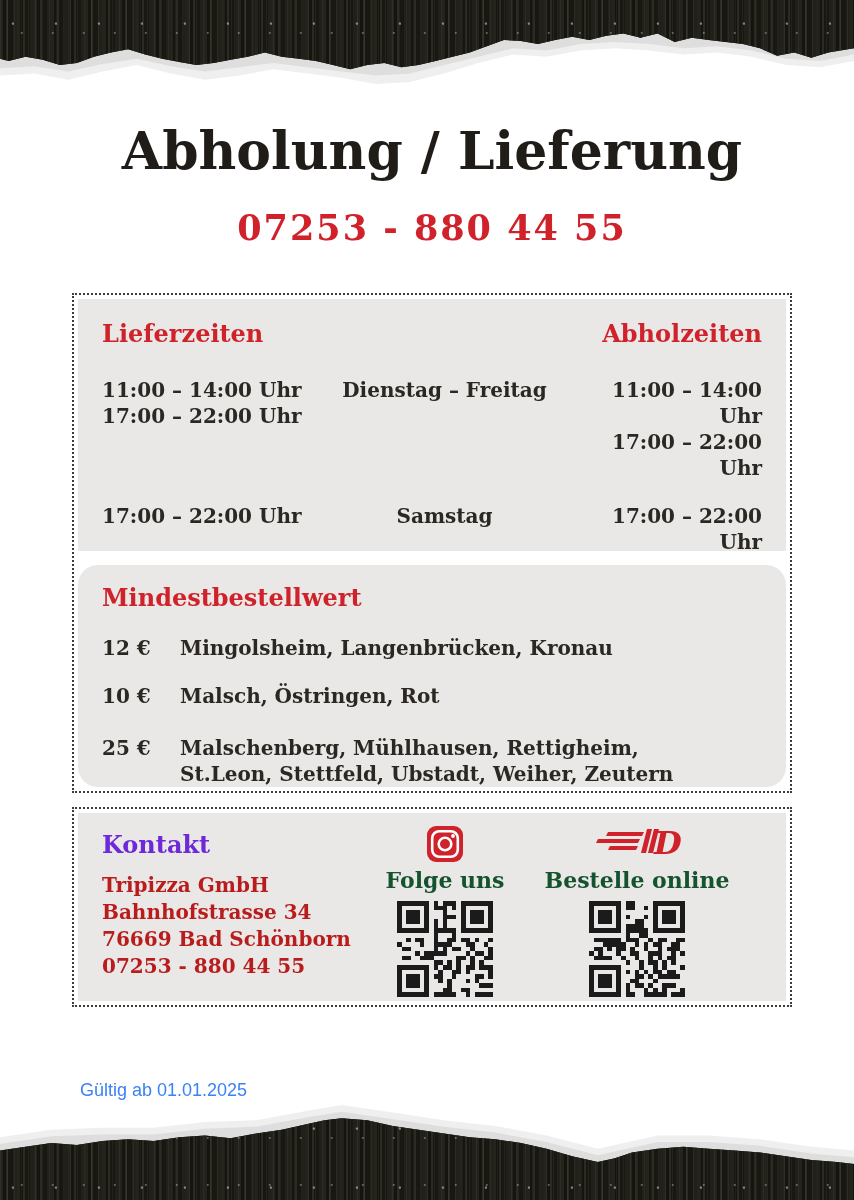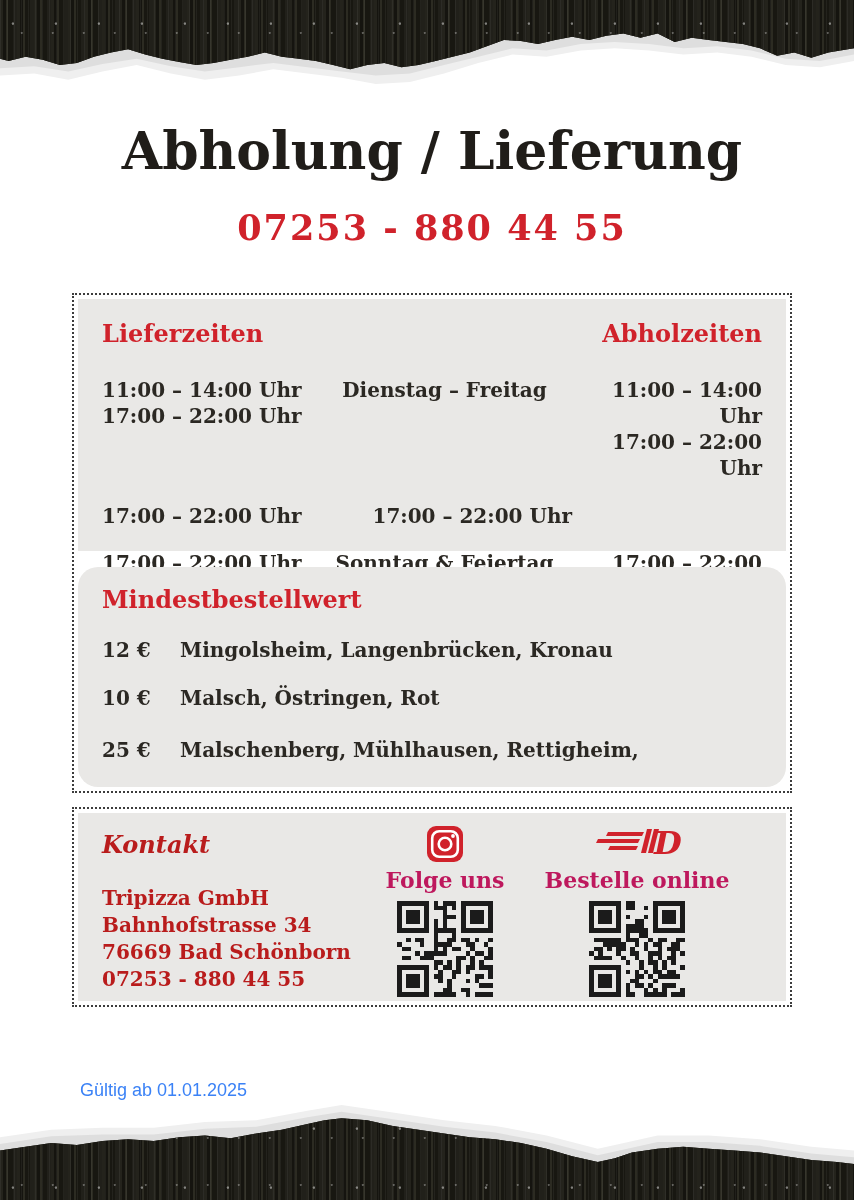--- a/index.html
+++ b/index.html
@@ -78,27 +78,27 @@
   .tier .price,.tier .areas span{font-size:20px;line-height:26px;font-weight:bold;color:#2b2823;}
   .tier .areas span{display:block;}
   .tier-1{margin-top:22px;}
   .tier-2{margin-top:22px;}
   .tier-3{margin-top:26px;}
 
   
   .box-contact{top:807px;height:200px;}
   .contact-inner{position:relative;background:#e9e8e6;width:100%;height:100%;}
   .contact-col1{position:absolute;left:24px;top:17px;}
-  .contact-title{font-size:24px;font-weight:bold;color:#b91c1c;line-height:30px;margin-bottom:25px;font-style:italic;}
+  .contact-title{font-size:24px;font-weight:bold;color:#6d28d9;line-height:30px;margin-bottom:12px;}
   .contact-line{display:block;font-size:20px;line-height:27px;font-weight:bold;color:#b91c1c;}
   .contact-colc{position:absolute;top:12px;width:200px;display:flex;flex-direction:column;align-items:center;}
   .col-social{left:267px;}
   .col-order{left:459px;}
   .icon-slot{height:38px;display:flex;align-items:center;justify-content:center;}
-  .col-label{margin-top:4px;font-size:22px;font-weight:bold;color:#be185d;line-height:26px;}
+  .col-label{margin-top:4px;font-size:22px;font-weight:bold;color:#14532d;line-height:26px;}
   .qr{width:96px;height:96px;margin-top:8px;}
   .qr svg{width:100%;height:100%;display:block;}
 
   
   .validity{
     position:absolute;left:80px;top:1080px;
     font-family:"Liberation Sans", sans-serif;
     font-size:18px;color:#3b82f6;
   }
 </style>
@@ -134,20 +134,21 @@
         <div class="t-right">
           <span class="t-line">11:00 – 14:00 Uhr</span>
           <span class="t-line">17:00 – 22:00 Uhr</span>
         </div>
       </div>
 
       <div class="time-row row-2">
         <div class="t-left">
             <span class="t-line">17:00 – 22:00 Uhr</span>
           </div>
+        <div class="t-days">Samstag</div>
         <div class="t-right">
             <span class="t-line">17:00 – 22:00 Uhr</span>
           </div>
       </div>
 
       <div class="time-row row-3">
         <div class="t-left">
             <span class="t-line">17:00 – 22:00 Uhr</span>
           </div>
         <div class="t-days">Sonntag &amp; Feiertag</div>
@@ -171,20 +172,21 @@
       <div class="tier tier-2">
         <span class="price">10 €</span>
         <span class="areas">
             <span>Malsch, Östringen, Rot</span>
           </span>
       </div>
       <div class="tier tier-3">
         <span class="price">25 €</span>
         <span class="areas">
           <span>Malschenberg, Mühlhausen, Rettigheim,</span>
+          <span>St.Leon, Stettfeld, Ubstadt, Weiher, Zeutern</span>
         </span>
       </div>
     </div>
   </div>
 
   <div class="dotted-box box-contact">
     <div class="contact-inner">
 
       <div class="contact-col1">
         <div class="contact-title">Kontakt</div>

